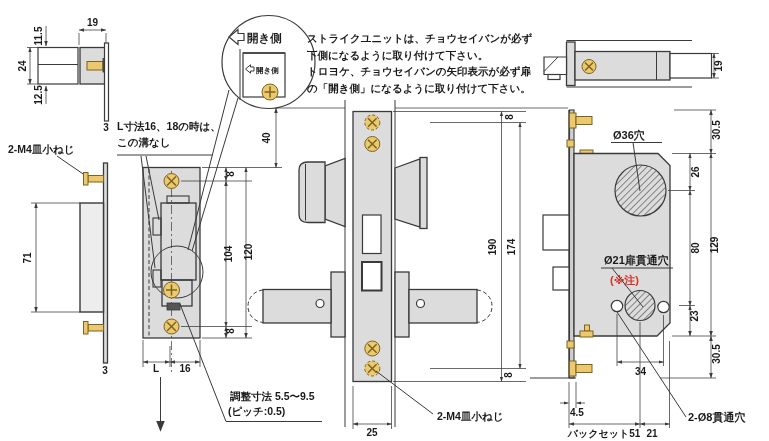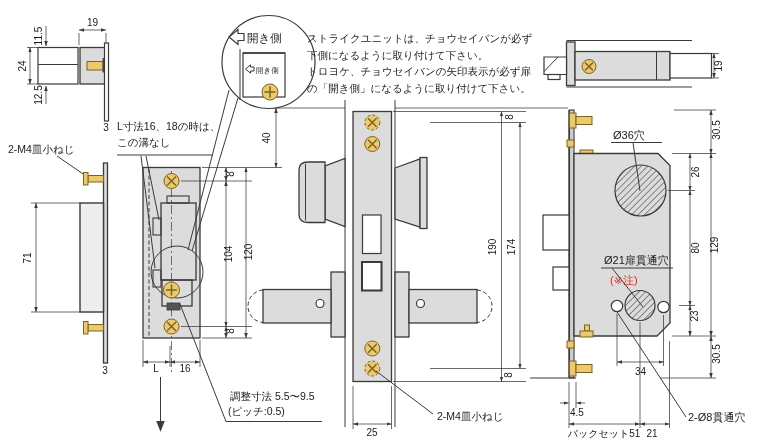--- a/index.html
+++ b/index.html
@@ -1,20 +1,20 @@
 <!DOCTYPE html>
 <html style="--line: #3a3a3a; --gray: #dcdcdc; --grayd: #cfcfcf; --brass: #ecc96f; --brassd: #7a6420; --red: #d93025; --bg: #ffffff;"><head>
 <meta charset="utf-8">
 <style>
   :root{
     --line:#3a3a3a; --gray:#dcdcdc; --grayd:#cfcfcf; --brass:#ecc96f;
     --brassd:#7a6420; --red:#d93025; --bg:#ffffff; --dark:#555555;
   }
   html,body{margin:0;padding:0;background:var(--bg);}
-  .stage{width:612px;height:441px;background:var(--bg);position:relative;font-family:"Liberation Sans",sans-serif;}
+  .stage{width:612px;height:441px;background:var(--bg);position:relative;font-family:"Liberation Sans",sans-serif;font-weight:bold;}
   svg text{font-family:"Liberation Sans","DejaVu Sans",sans-serif;fill:#1a1a1a;}
   .ln{stroke:var(--line);stroke-width:1;fill:none;}
   .ln2{stroke:var(--line);stroke-width:1.4;fill:none;}
   .fillg{fill:var(--gray);stroke:var(--line);stroke-width:1.3;}
   .fillgd{fill:var(--grayd);stroke:var(--line);stroke-width:1.1;}
   .fillw{fill:#fff;stroke:var(--line);stroke-width:1.2;}
   .brass{fill:var(--brass);stroke:var(--brassd);stroke-width:1;}
   .bx{stroke:var(--brassd);stroke-width:1.5;fill:none;}
   .dim{stroke:var(--line);stroke-width:.75;fill:none;}
   .dash{stroke-dasharray:4 2.5;}

